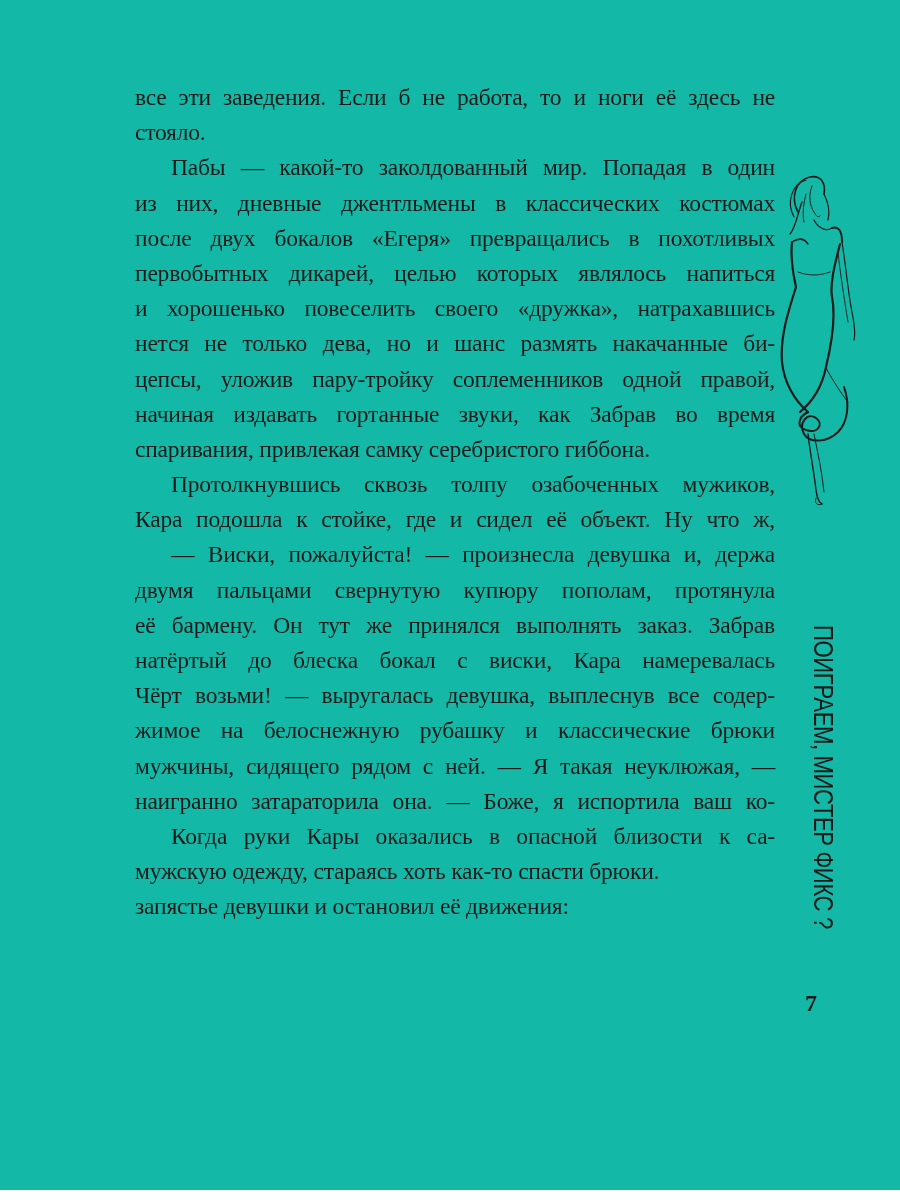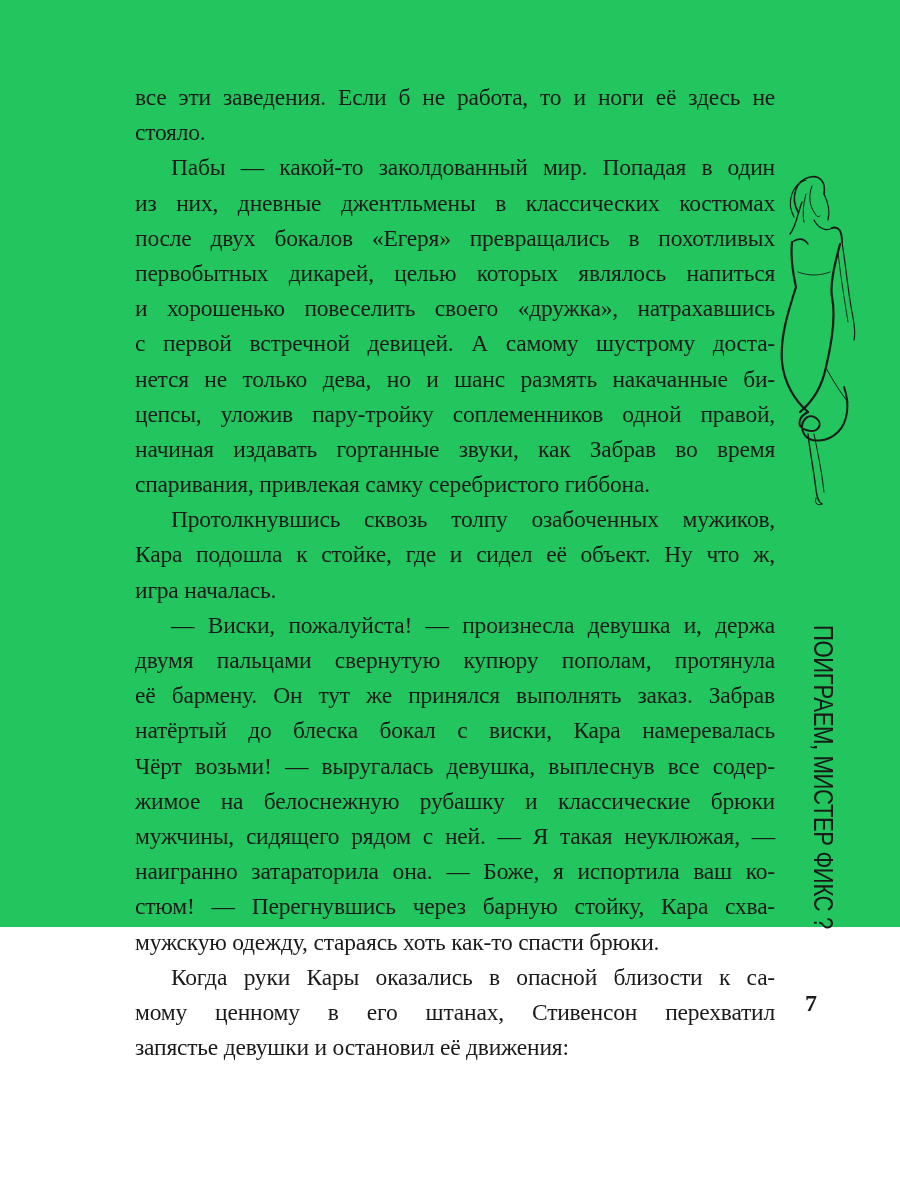--- a/index.html
+++ b/index.html
@@ -11,22 +11,22 @@
     width: 900px;
     height: 1200px;
     position: relative;
     overflow: hidden;
     font-family: "Liberation Serif", "DejaVu Serif", serif;
     color: #1a1a1a;
   }
   .page {
     position: absolute;
     left: 0; top: 0;
-    width: 900px; height: 927px;
-    background: #22c55e;
+    width: 900px; height: 1190px;
+    background: #14b8a6;
   }
   .text-block {
     position: absolute;
     left: 135px;
     top: 80px;
     width: 640px;
   }
   .line {
     display: block;
     height: 35.2px;
@@ -83,40 +83,36 @@
 <div class="page">
 
   <div class="text-block" id="text-block">
       <span class="line">все эти заведения. Если б не работа, то и ноги её здесь не</span>
       <span class="line last">стояло.</span>
       <span class="line indent">Пабы — какой-то заколдованный мир. Попадая в один</span>
       <span class="line">из них, дневные джентльмены в классических костюмах</span>
       <span class="line">после двух бокалов «Егеря» превращались в похотливых</span>
       <span class="line">первобытных дикарей, целью которых являлось напиться</span>
       <span class="line">и хорошенько повеселить своего «дружка», натрахавшись</span>
-      <span class="line">с первой встречной девицей. А самому шустрому доста-</span>
       <span class="line">нется не только дева, но и шанс размять накачанные би-</span>
       <span class="line">цепсы, уложив пару-тройку соплеменников одной правой,</span>
       <span class="line">начиная издавать гортанные звуки, как Забрав во время</span>
       <span class="line last">спаривания, привлекая самку серебристого гиббона.</span>
       <span class="line indent">Протолкнувшись сквозь толпу озабоченных мужиков,</span>
       <span class="line">Кара подошла к стойке, где и сидел её объект. Ну что ж,</span>
-      <span class="line last">игра началась.</span>
       <span class="line indent">— Виски, пожалуйста! — произнесла девушка и, держа</span>
       <span class="line">двумя пальцами свернутую купюру пополам, протянула</span>
       <span class="line">её бармену. Он тут же принялся выполнять заказ. Забрав</span>
       <span class="line">натёртый до блеска бокал с виски, Кара намеревалась</span>
       <span class="line">Чёрт возьми! — выругалась девушка, выплеснув все содер-</span>
       <span class="line">жимое на белоснежную рубашку и классические брюки</span>
       <span class="line">мужчины, сидящего рядом с ней. — Я такая неуклюжая, —</span>
       <span class="line">наигранно затараторила она. — Боже, я испортила ваш ко-</span>
-      <span class="line">стюм! — Перегнувшись через барную стойку, Кара схва-</span>
+      <span class="line indent">Когда руки Кары оказались в опасной близости к са-</span>
       <span class="line last">мужскую одежду, стараясь хоть как-то спасти брюки.</span>
-      <span class="line indent">Когда руки Кары оказались в опасной близости к са-</span>
-      <span class="line">мому ценному в его штанах, Стивенсон перехватил</span>
       <span class="line last">запястье девушки и остановил её движения:</span>
     </div>
 
   <svg class="figure" viewBox="0 0 100 340" xmlns="http://www.w3.org/2000/svg">
     <g fill="none" stroke="#1a1a1a" stroke-linecap="round" stroke-linejoin="round">
 
       <path d="M30 40 C 22 25, 28 8, 42 5 C 52 3, 58 10, 56 22" stroke-width="1.6"></path>
       <path d="M26 45 C 18 30, 24 12, 38 8" stroke-width="1.2"></path>
       <path d="M34 30 C 30 40, 28 55, 22 62" stroke-width="1.4"></path>
       <path d="M38 22 C 36 30, 34 40, 36 50" stroke-width="1"></path>

